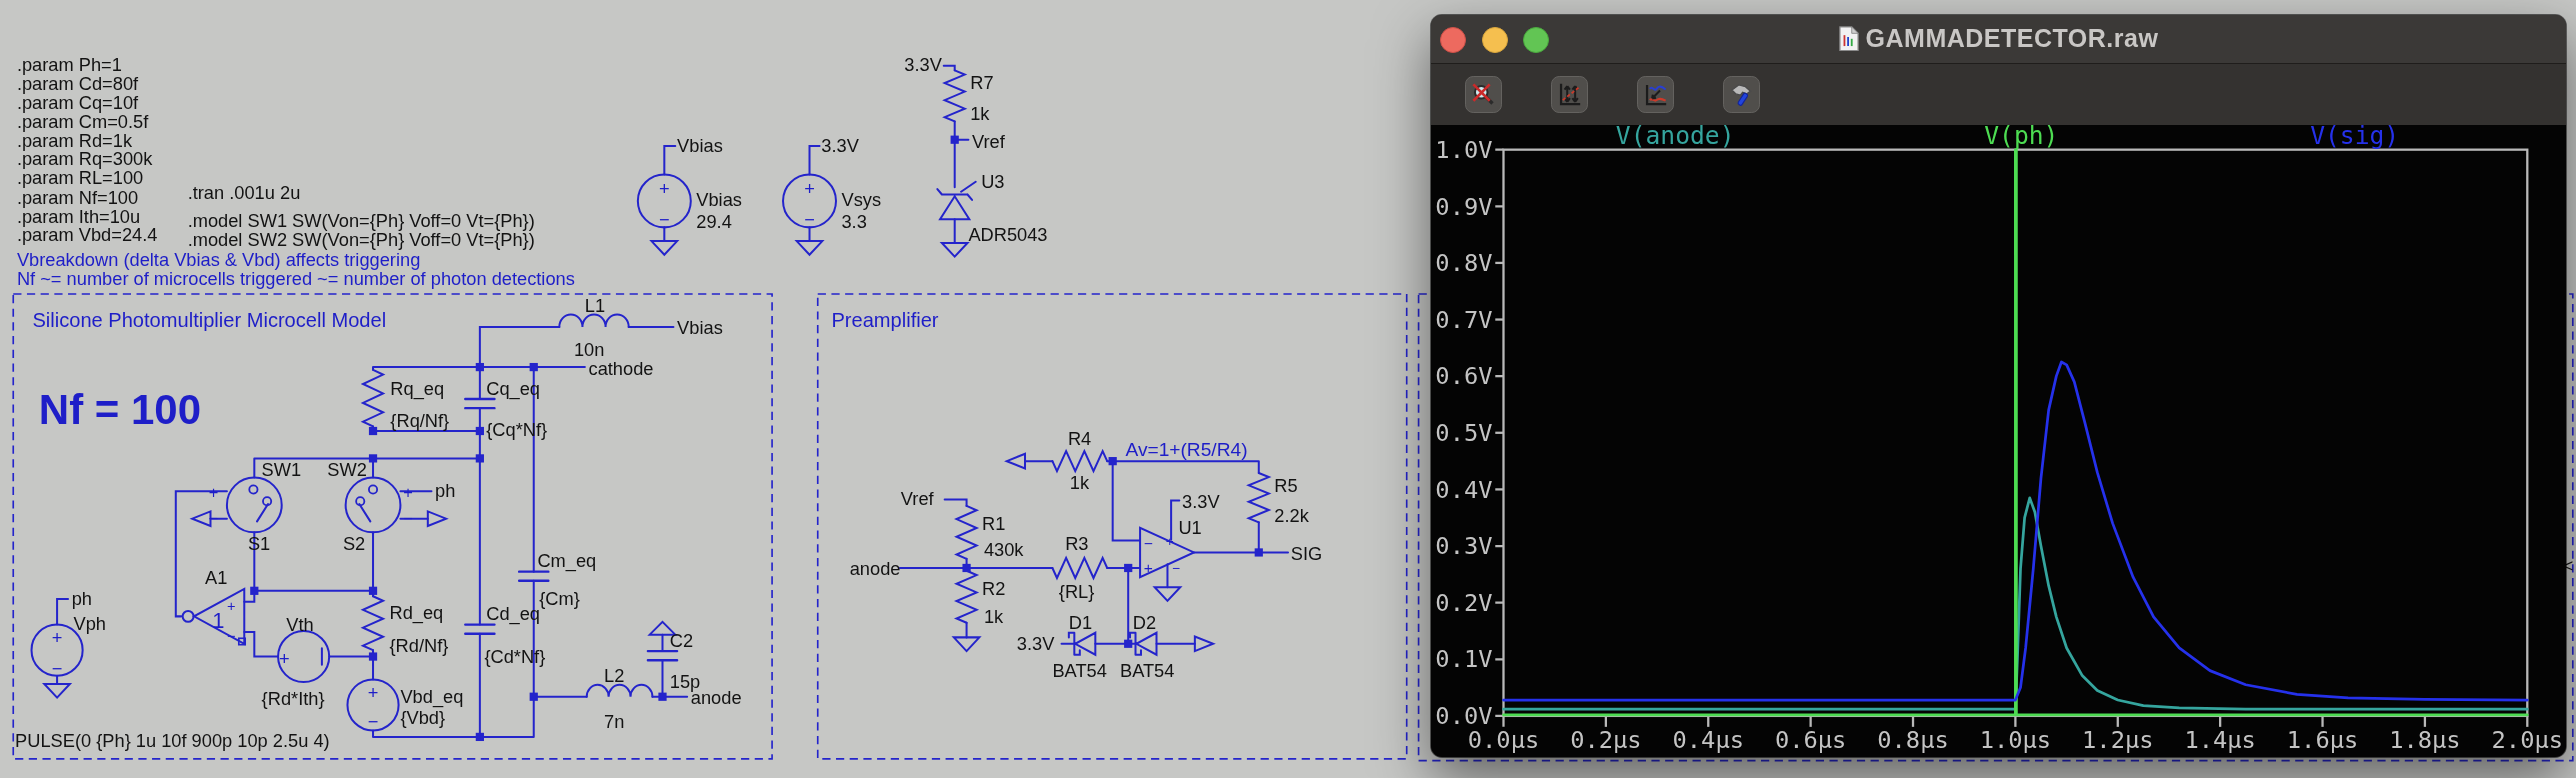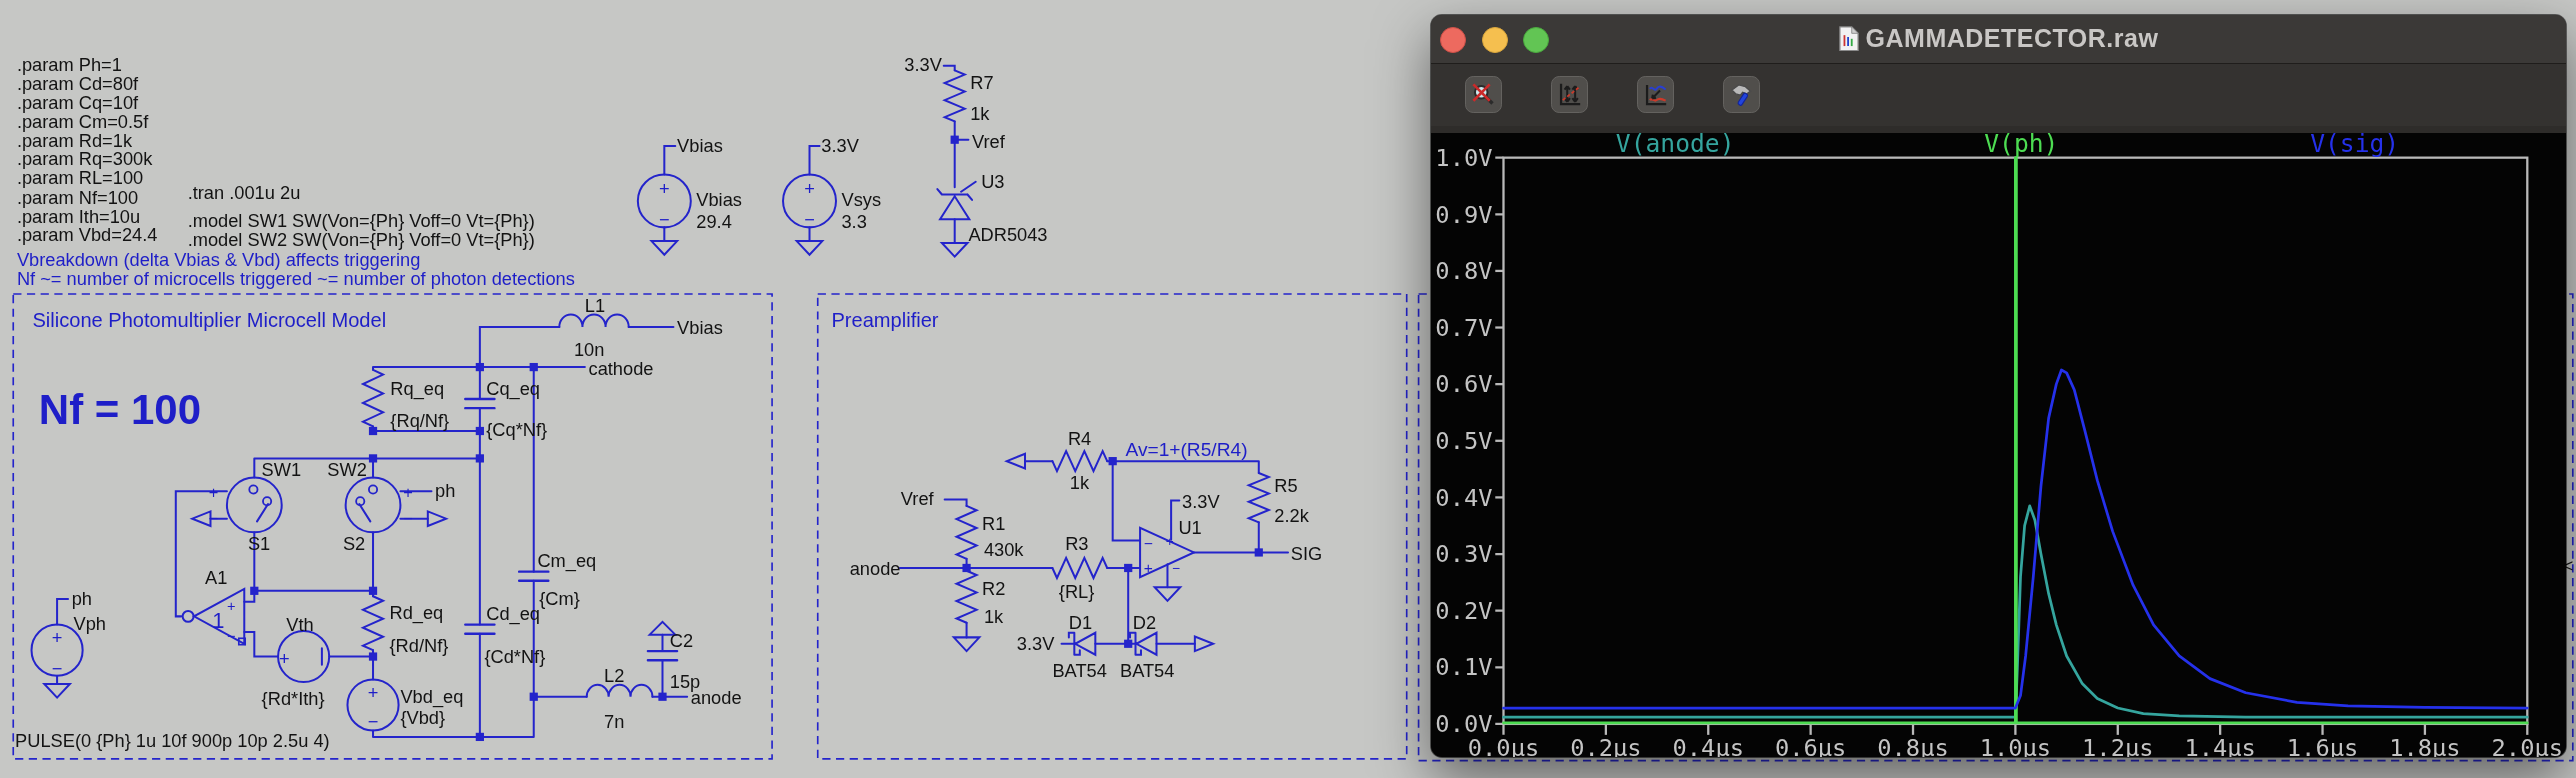--- a/index.html
+++ b/index.html
@@ -15,21 +15,21 @@
   .light{width:24px;height:24px;border-radius:50%;display:inline-block;}
   .light.red{background:#ed6a5f;border:0.9px solid #d05048;}
   .light.yellow{background:#f5bf4f;border:0.9px solid #dba73c;}
   .light.green{background:#62c554;border:0.9px solid #4aab3e;}
   .title-group{display:flex;align-items:center;gap:7px;}
   .title-text{color:#c9c7c5;font:700 25px "Liberation Sans",sans-serif;letter-spacing:0.5px;}
   .toolbar{height:62px;background:#343230;display:flex;align-items:center;padding-left:34px;gap:49px;}
   .tool-btn{width:37px;height:37px;background:#504e4b;border:0.9px solid #64625f;border-radius:8.2px;
        padding:3.7px;display:flex;align-items:center;justify-content:center;}
   .plot-pane{position:absolute;top:110px;left:0;right:0;bottom:0;background:#040404;
-       border-radius:0 0 11px 11px;overflow:hidden;margin-top:8px;}
+       border-radius:0 0 11px 11px;overflow:hidden;}
   #plot-svg text{font-family:"DejaVu Sans Mono",monospace;}
 </style>
 </head>
 <body>
 
 <svg id="schem" width="2576" height="778" viewBox="0 0 2820 852">
   <g id="schem-shapes">
       <rect x="14" y="322" width="831" height="509" fill="none" stroke="#2424cb" stroke-width="1.8" stroke-dasharray="9 6"></rect>
       <rect x="895" y="322" width="645" height="509" fill="none" stroke="#2424cb" stroke-width="1.8" stroke-dasharray="9 6"></rect>
       <rect x="1553" y="322" width="1264" height="511" fill="none" stroke="#2424cb" stroke-width="1.8" stroke-dasharray="9 6"></rect>

